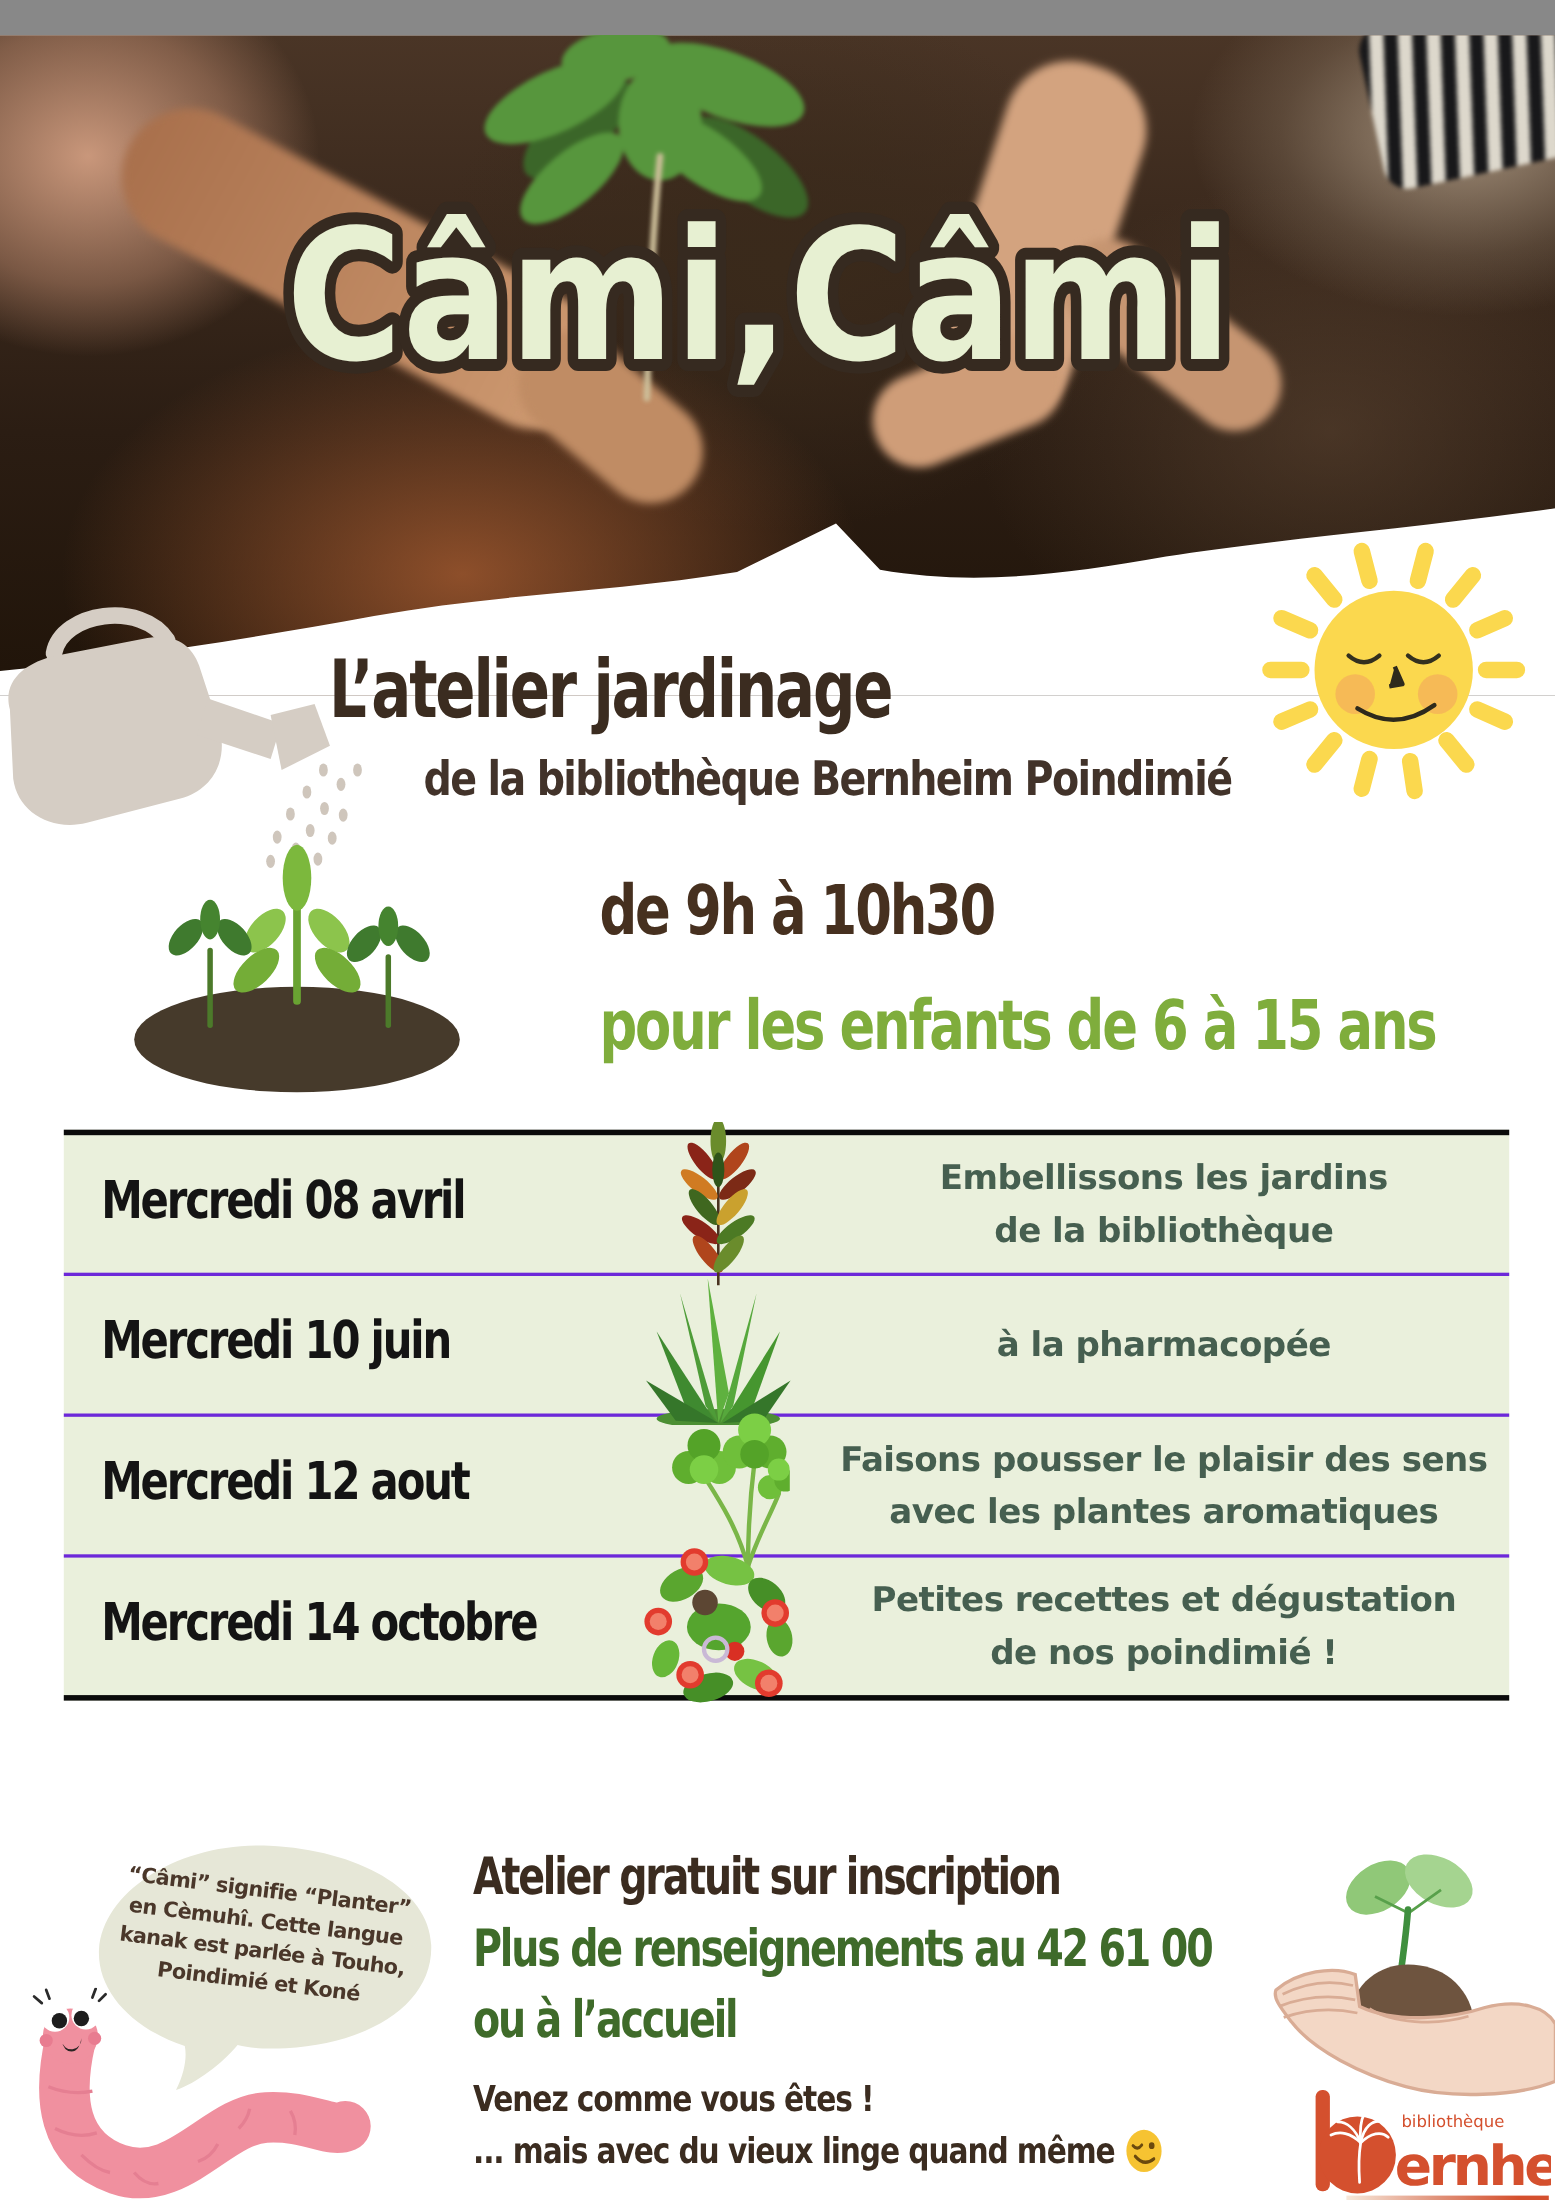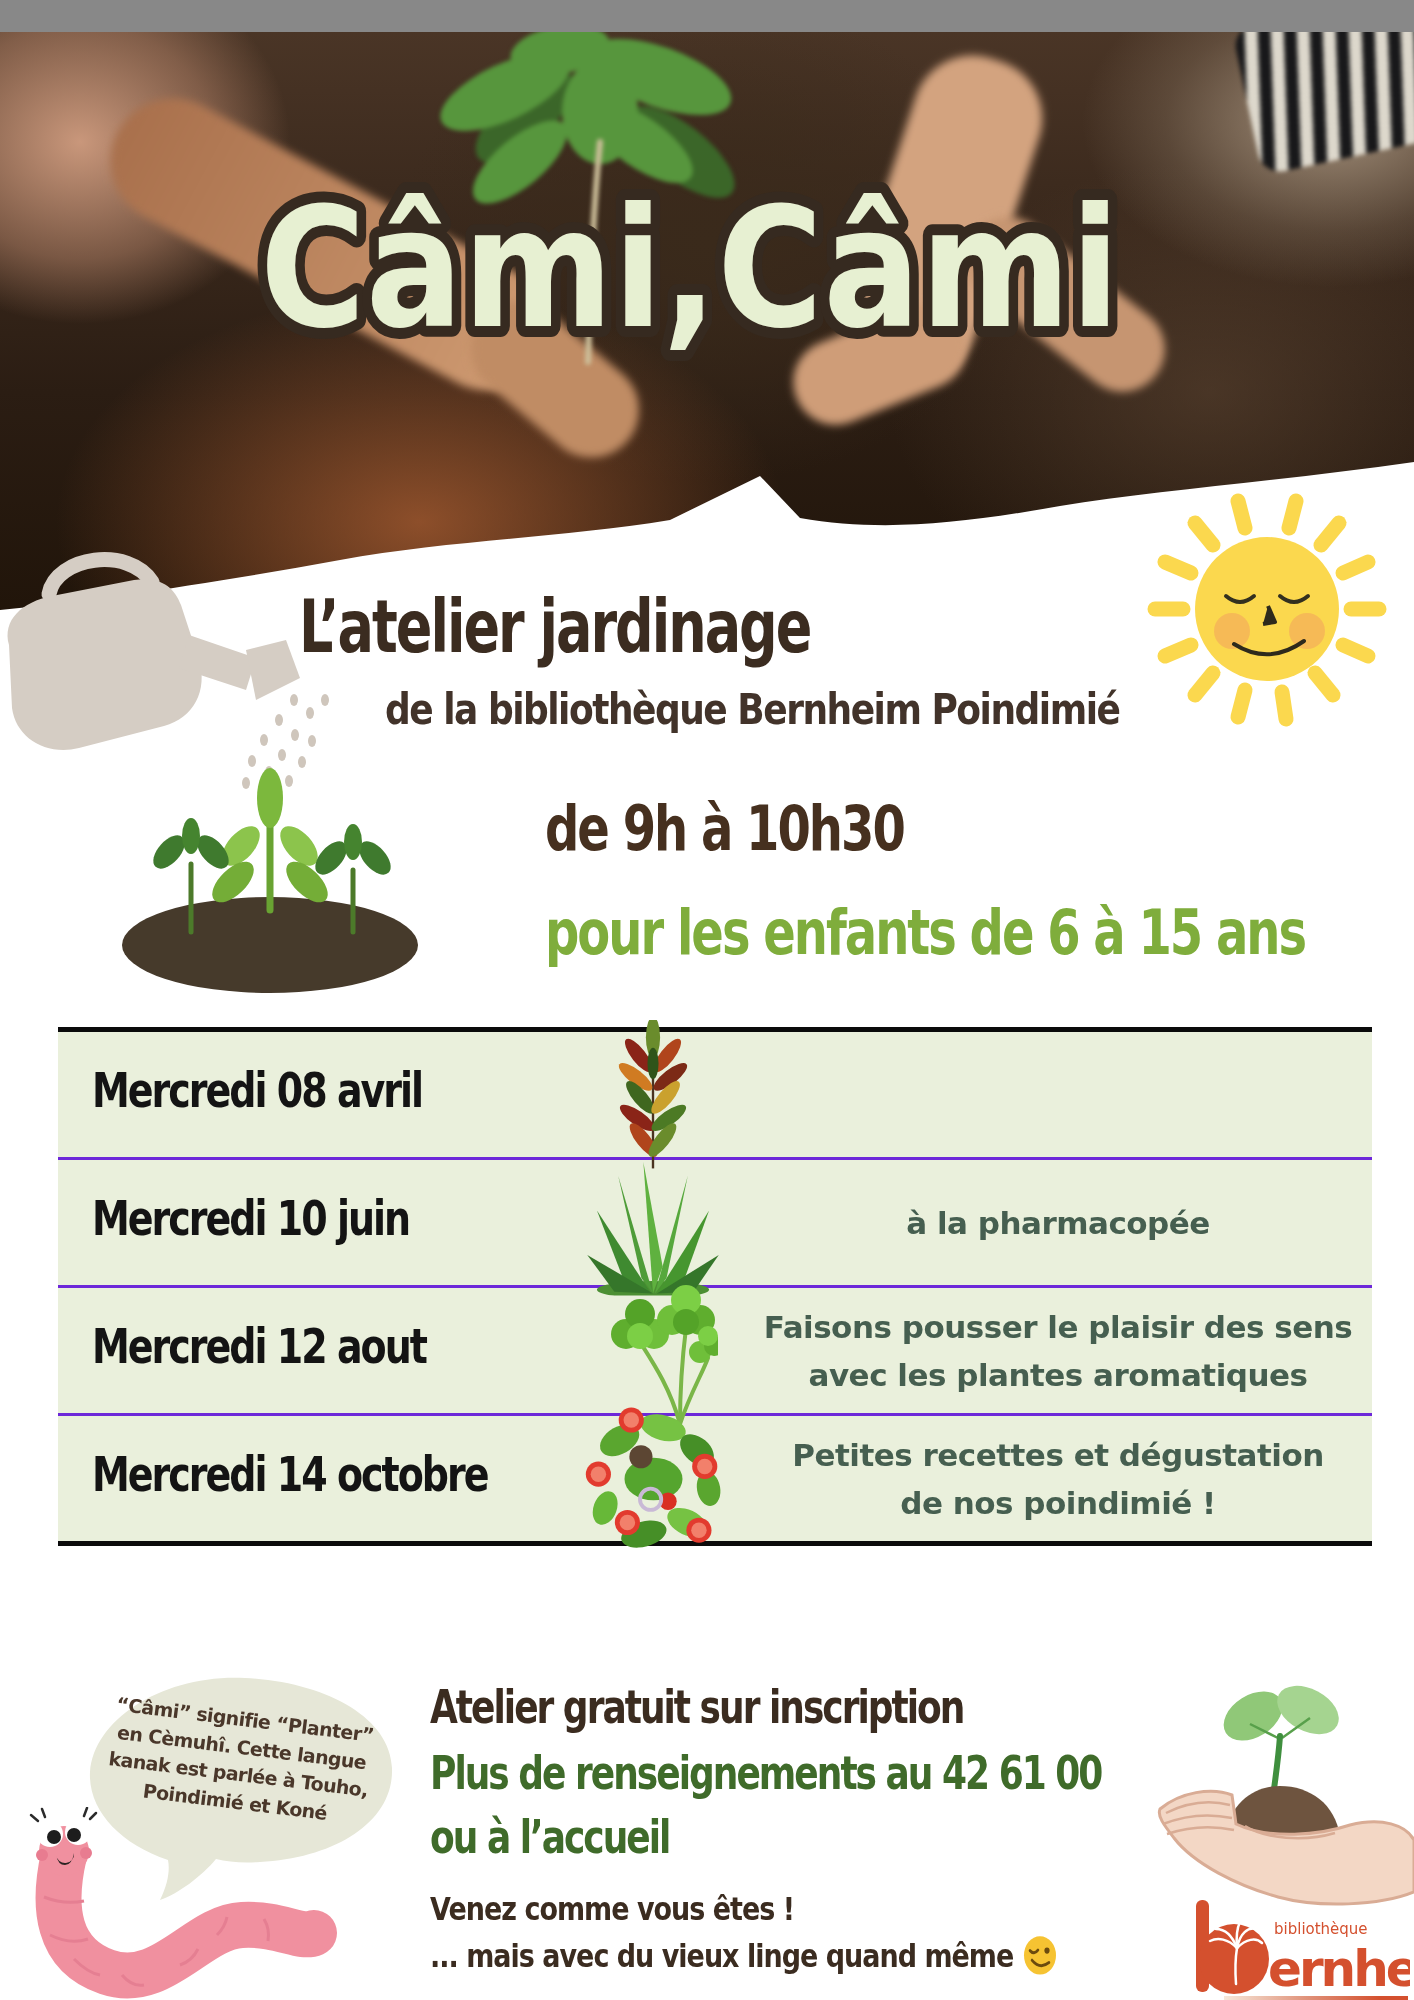--- a/index.html
+++ b/index.html
@@ -206,20 +206,22 @@
             <ellipse cx="76" cy="98" rx="9" ry="26" transform="rotate(40 76 98)" fill="#caa12e"></ellipse>
             <ellipse cx="40" cy="124" rx="9" ry="26" transform="rotate(-55 40 124)" fill="#8a2418"></ellipse>
             <ellipse cx="80" cy="124" rx="9" ry="26" transform="rotate(55 80 124)" fill="#4c7a24"></ellipse>
             <ellipse cx="48" cy="152" rx="9" ry="26" transform="rotate(-38 48 152)" fill="#b0451c"></ellipse>
             <ellipse cx="72" cy="152" rx="9" ry="26" transform="rotate(38 72 152)" fill="#6a8c2c"></ellipse>
             <ellipse cx="60" cy="55" rx="7" ry="20" fill="#2f541a"></ellipse>
           </g>
         </svg>
       </span>
       <span class="desc">
+        <span>Embellissons les jardins</span>
+        <span>de la bibliothèque</span>
       </span>
     </div>
 
     <div class="row">
       <span class="date">Mercredi 10 juin</span>
       <span class="plant">
         <svg width="140" height="145" viewBox="0 0 140 150">
           <ellipse cx="70" cy="144" rx="58" ry="9" fill="#4c8f33"></ellipse>
           <path d="M70,148 L60,12 L80,120 Z" fill="#5fb13f"></path>
           <path d="M70,148 L34,26 L58,132 Z" fill="#4e9c38"></path>

